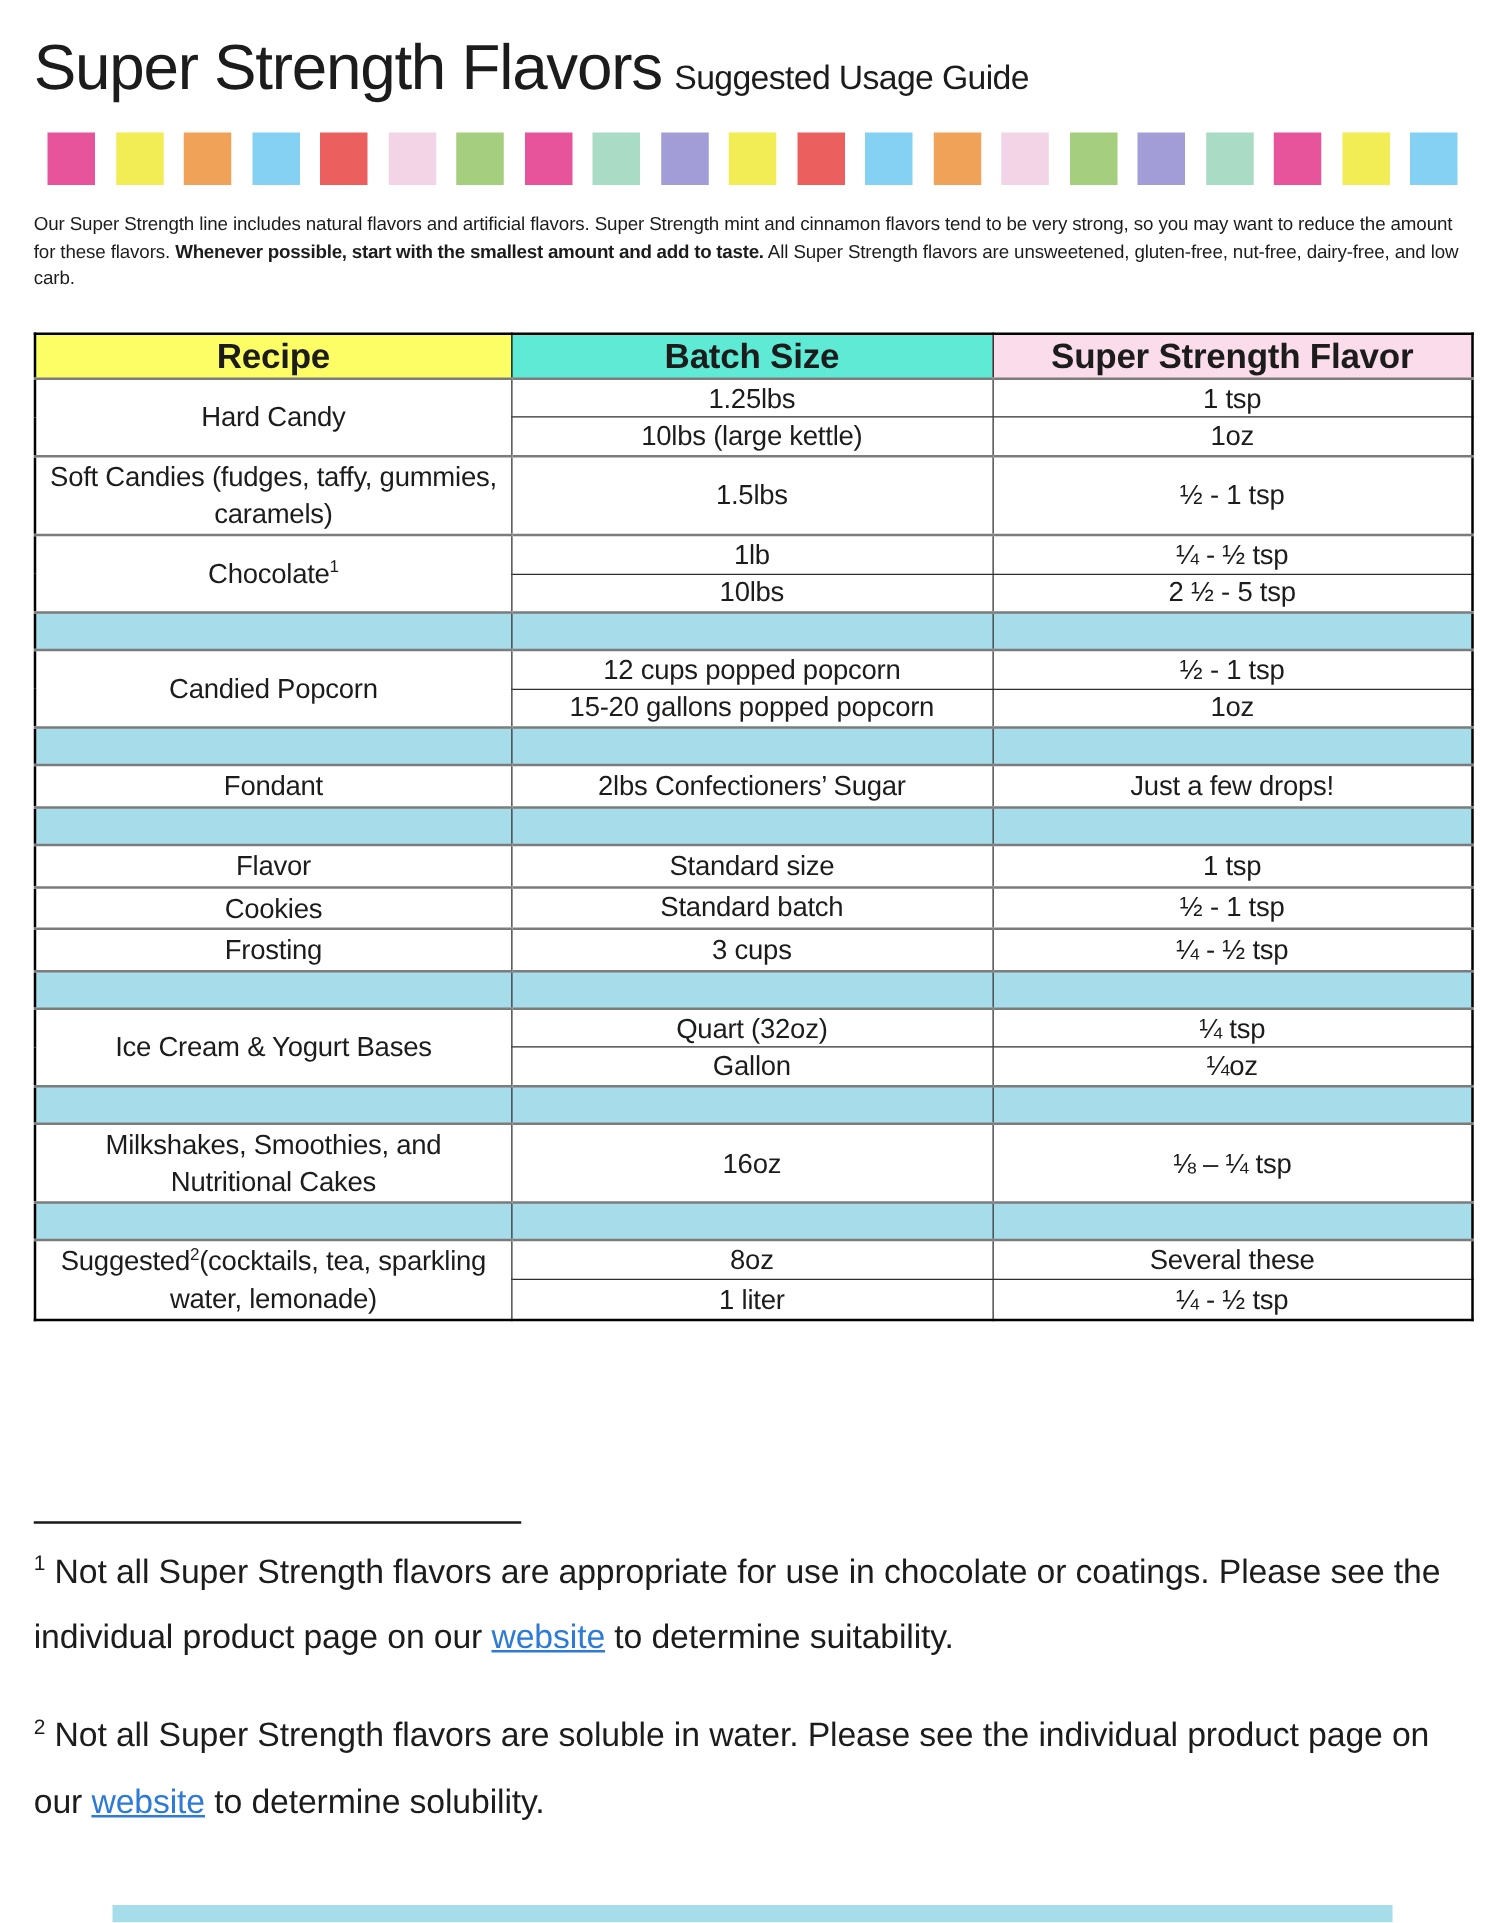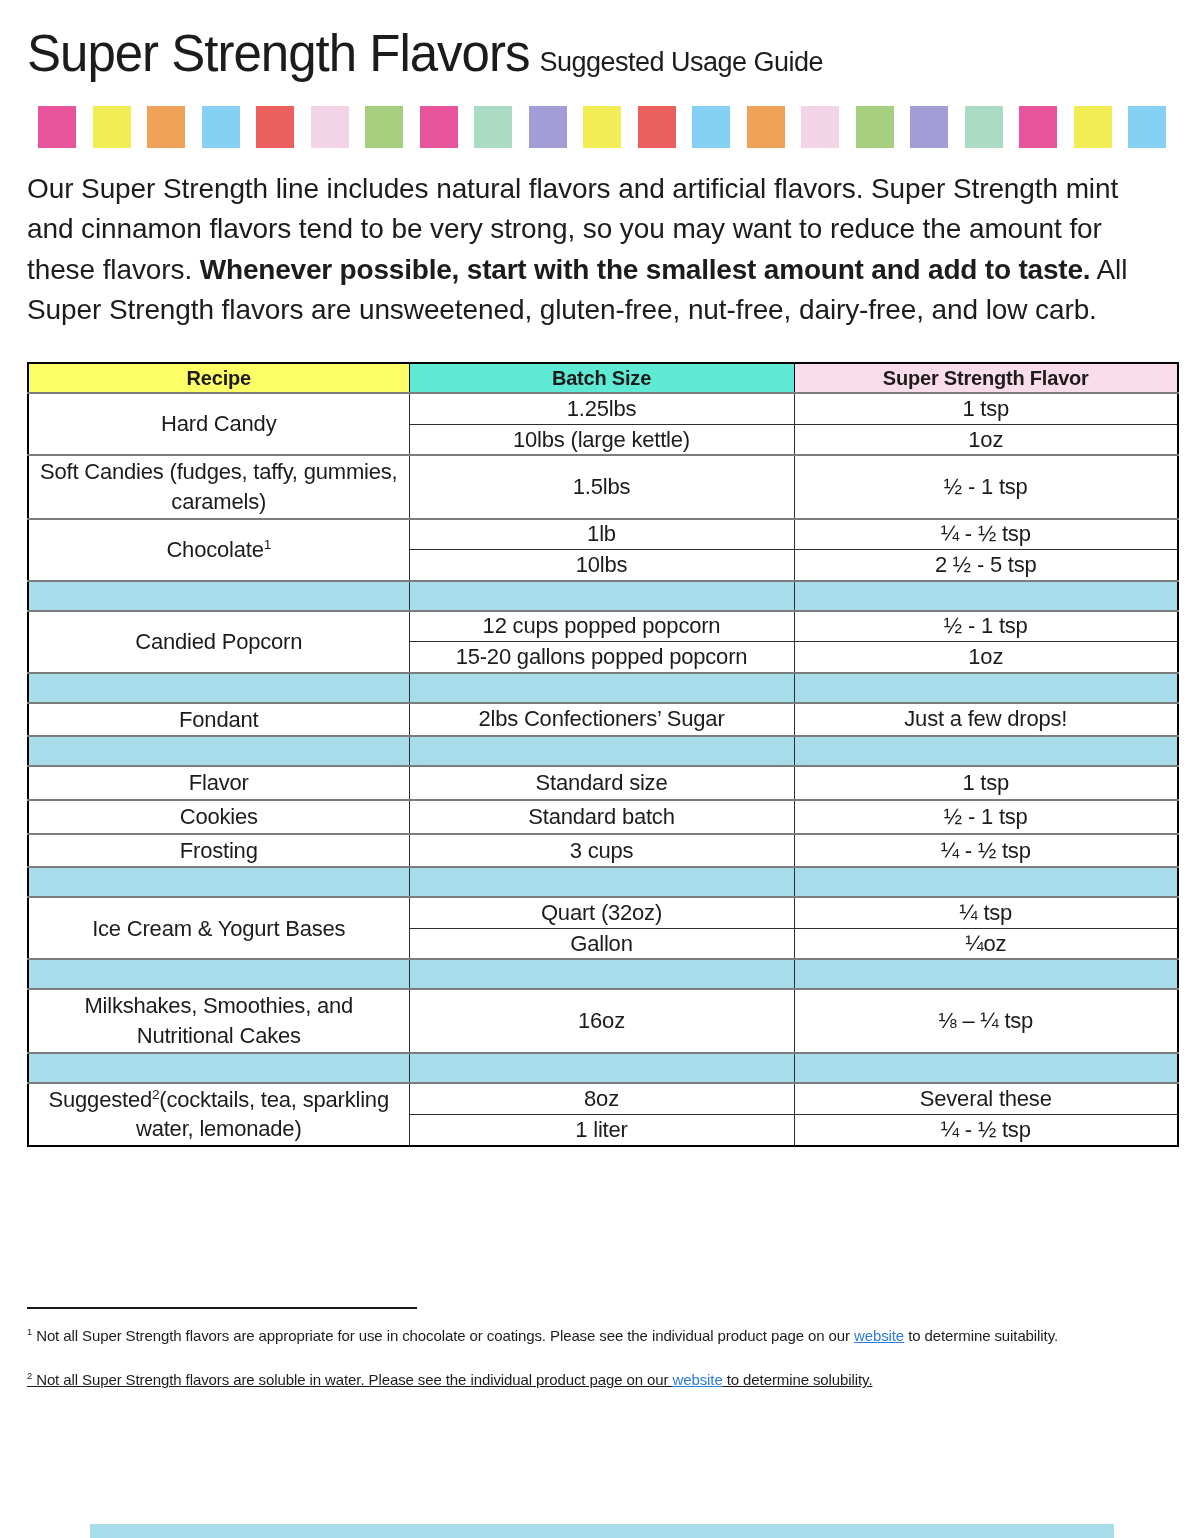--- a/index.html
+++ b/index.html
@@ -21,21 +21,21 @@
   
   .stripe {
     margin: 23px 11px 0 11px;
     display: flex; justify-content: space-between;
   }
   .stripe .sq { width: 38px; height: 42px; flex: 0 0 auto; }
 
   
   .intro {
     margin-top: 21px;
-    font-size: 28px;
+    font-size: 15px;
     line-height: 1.44;
     letter-spacing: -0.1px;
     max-width: 1145px;
   }
   .intro b { letter-spacing: -0.2px; }
 
   
   table.usage {
     margin-top: 32px;
     width: 1150px;
@@ -48,21 +48,21 @@
   table.usage col.c2 { width: 385px; }
   table.usage col.c3 { width: 384px; }
   table.usage th, table.usage td {
     border: 1.5px solid #2e2e2e;
     text-align: center;
     vertical-align: middle;
     padding: 1px 8px;
     height: 31px;
     letter-spacing: -0.2px;
   }
-  table.usage th { font-weight: 700; font-size: 20px; height: 30px; border-color: #000; }
+  table.usage th { font-weight: 700; font-size: 28px; height: 30px; border-color: #000; }
   th.h-yellow { background: #fdfd66; }
   th.h-green  { background: #5eead4; }
   th.h-pink   { background: #fbdcea; }
   tr.gstart td { border-top: 2.5px solid #7c7c7c; }
   tr.spacer td {
     background: #a7dceb;
     height: 30px;
     border-top: 2.5px solid #7c7c7c;
     border-bottom: 2.5px solid #7c7c7c;
   }
@@ -71,26 +71,26 @@
   sup { font-size: 0.62em; vertical-align: super; line-height: 0; }
 
   
   .fn-sep {
     margin-top: 160px;
     width: 390px;
     border-top: 2.5px solid #1a1a1a;
   }
   .footnote {
     margin-top: 12px;
-    font-size: 15px;
+    font-size: 27px;
     line-height: 1.95;
     letter-spacing: -0.1px;
     max-width: 1145px;
   }
-  .footnote + .footnote { margin-top: 15px; text-decoration: underline; }
+  .footnote + .footnote { margin-top: 26px; }
   a.weblink { color: #2d7bd6; text-decoration: underline; }
 
   
   .bottom-bar {
     position: absolute;
     left: 90px; right: 90px; bottom: 0;
     height: 14px;
     background: #a7dceb;
   }
 </style>

